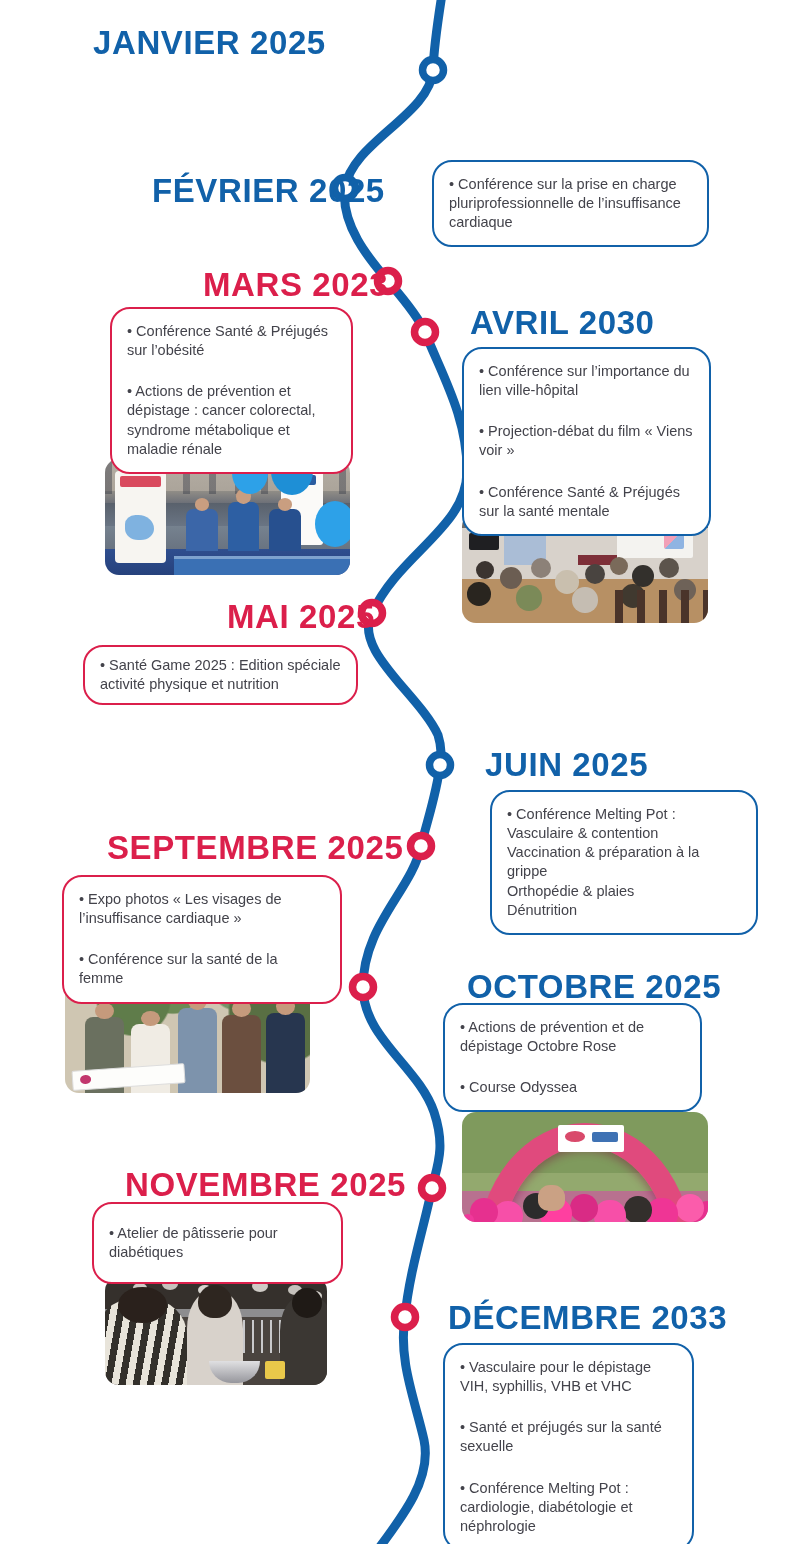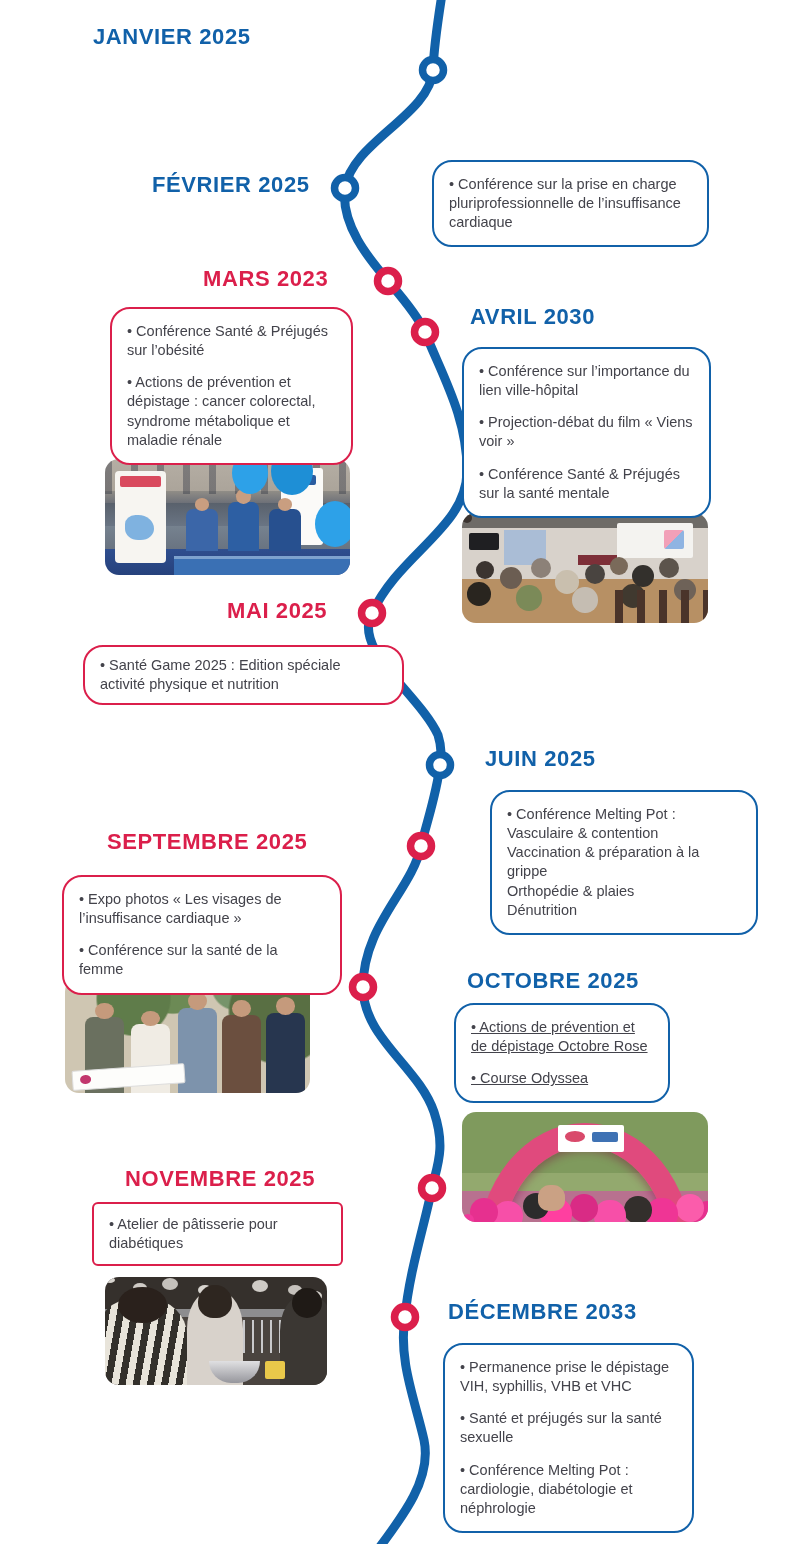--- a/index.html
+++ b/index.html
@@ -7,43 +7,43 @@
     --red:#DB1F4B;
     --text:#43434B;
   }
   *{margin:0;padding:0;box-sizing:border-box;}
   html,body{background:#ffffff;}
   body{font-family:"Liberation Sans",sans-serif;}
   .canvas{position:relative;width:800px;height:1544px;background:#fff;overflow:hidden;}
 
   .curve-svg{position:absolute;left:0;top:0;z-index:1;}
 
-  .month-label{position:absolute;z-index:3;font-weight:700;font-size:22px;letter-spacing:.6px;white-space:nowrap;}
+  .month-label{position:absolute;z-index:3;font-weight:700;font-size:33px;letter-spacing:.6px;white-space:nowrap;}
   .month-label.blue{color:var(--blue);}
   .month-label.red{color:var(--red);}
 
   .event-box{position:absolute;z-index:3;background:#fff;border:2.5px solid var(--blue);
     border-radius:20px;padding:13px 15px;font-size:14.5px;line-height:1.32;color:var(--text);}
   .event-box.red{border-color:var(--red);}
   .event{white-space:pre-line;}
-  .event + .event{margin-top:13px;}
+  .event + .event{margin-top:22px;}
 
   .photo{position:absolute;z-index:2;border-radius:14px;overflow:hidden;}
   .photo *{position:absolute;}
 
   
   .h-jan{left:93px;top:24px;}   .b-jan{left:88px;top:62px;width:277px;}
   .h-fev{left:152px;top:172px;} .b-fev{left:432px;top:160px;width:277px;}
   .h-mar{left:203px;top:266px;} .b-mar{left:110px;top:307px;width:243px;}
   .h-avr{left:470px;top:304px;} .b-avr{left:462px;top:347px;width:249px;}
-  .h-mai{left:227px;top:598px;} .b-mai{left:83px;top:645px;width:321px;padding:9px 15px;}
+  .h-mai{left:227px;top:598px;} .b-mai{left:83px;top:645px;width:275px;padding:9px 15px;}
   .h-jun{left:485px;top:746px;} .b-jun{left:490px;top:790px;width:268px;}
   .h-sep{left:107px;top:829px;} .b-sep{left:62px;top:875px;width:280px;}
-  .h-oct{left:467px;top:968px;} .b-oct{left:454px;top:1003px;width:216px;text-decoration:underline;}
-  .h-nov{left:125px;top:1166px;}.b-nov{left:92px;top:1202px;width:251px;padding:11px 15px;border-radius:6px;}
+  .h-oct{left:467px;top:968px;} .b-oct{left:443px;top:1003px;width:259px;}
+  .h-nov{left:125px;top:1166px;}.b-nov{left:92px;top:1202px;width:251px;padding:20px 15px;}
   .h-dec{left:448px;top:1299px;}.b-dec{left:443px;top:1343px;width:251px;}
 
   
   .p-mars{left:105px;top:459px;width:245px;height:116px;
     background:linear-gradient(180deg,#b5aea4 0,#aba49a 28%,#8f8c86 28%,#6d7078 38%,#59616c 38%,#6a7584 58%,#76828f 58%,#697381 78%,#2f4e8e 78%,#26417c 100%);}
   .p-mars .windows{left:0;top:0;width:100%;height:30%;
     background:repeating-linear-gradient(90deg,rgba(45,50,65,.4) 0 7px,transparent 7px 26px);}
   .p-mars .banner-l{left:4%;top:10%;width:21%;height:80%;background:#f7f5f1;border-radius:4px;}
   .p-mars .banner-l-head{left:6%;top:15%;width:17%;height:9%;background:#d94a5e;border-radius:2px;}
   .p-mars .banner-l-doodle{left:8%;top:48%;width:12%;height:22%;background:#7fb2e0;border-radius:40% 60% 50% 50%;}
@@ -256,18 +256,18 @@
     <div class="knives"></div>
     <div class="pn1"></div>
     <div class="pn2"></div>
     <div class="pn3"></div>
     <div class="bowl"></div>
     <div class="butter"></div>
   </div>
 
   <h2 class="month-label blue h-dec">DÉCEMBRE 2033</h2>
   <div class="event-box b-dec">
-    <div class="event">• Permanence prise le dépistage VIH, syphillis, VHB et VHC</div>
+    <div class="event">• Vasculaire pour le dépistage VIH, syphillis, VHB et VHC</div>
     <div class="event">• Santé et préjugés sur la santé sexuelle</div>
     <div class="event">• Conférence Melting Pot : cardiologie, diabétologie et néphrologie</div>
   </div>
 
 </div>
 
 </body></html>

